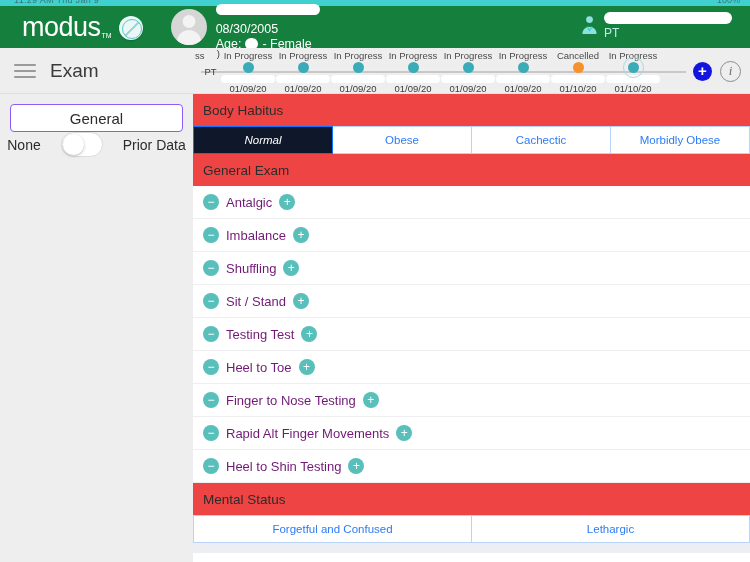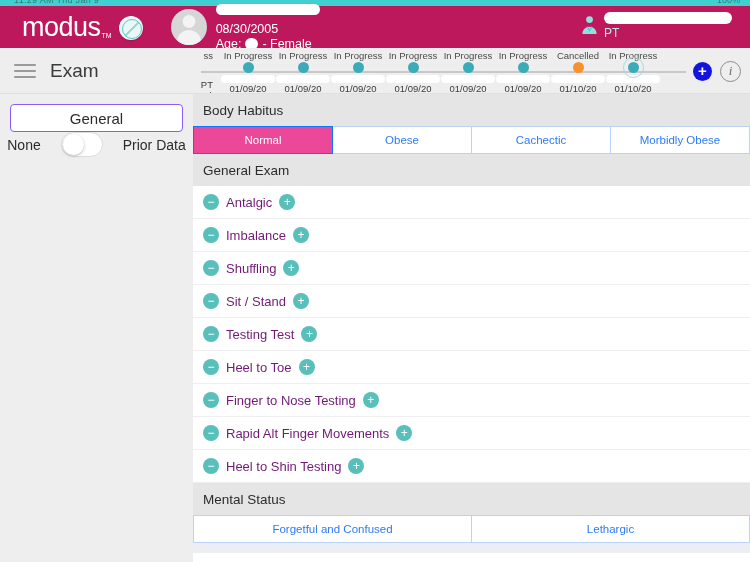--- a/index.html
+++ b/index.html
@@ -22,21 +22,21 @@
     font-size: 9px; color: #2f2f2f; letter-spacing: .3px;
     opacity: .55; white-space: nowrap;
   }
   .statusbar .sb-right {
     position: absolute; top: -5px; right: 10px;
     font-size: 9px; color: #2f2f2f; opacity: .55;
   }
 
   
   .topbar {
-    height: 42px; background: #be185d;
+    height: 42px; background: #15803d;
     display: flex; align-items: center; position: relative;
   }
   .logo-wrap { display: flex; align-items: flex-end; margin-left: 22px; position: relative; }
   .logo-text {
     font-size: 27px; color: #ffffff; letter-spacing: -0.5px;
     line-height: 1; font-weight: 400;
   }
   .logo-tm { font-size: 7px; color: #ffffff; margin-left: 1px; margin-bottom: 2px; }
   .logo-badge {
     width: 24px; height: 24px; border-radius: 50%;
@@ -124,21 +124,21 @@
     border-radius: 50%; border: 1.5px solid #a8d8dd;
   }
   .tl-redact {
     width: 54px; height: 10px; border-radius: 5px; background: #ffffff;
     margin-top: 1px;
   }
   .tl-date { font-size: 9.5px; color: #3a3a3a; margin-top: 0px; white-space: nowrap; }
 
   .tl-partial-l {
     position: absolute; left: 2px; top: 0; height: 46px; width: 18px;
-    display: flex; flex-direction: column; align-items: flex-end;
+    display: flex; flex-direction: row; align-items: flex-start;
   }
   .tl-partial-l .pl1 { font-size: 9.5px; color: #4a4a4a; margin-top: 2px; }
   .tl-partial-l .pl2 { font-size: 9.5px; color: #3a3a3a; margin-top: 18px; }
   .tl-partial-l .pl3 { font-size: 9.5px; color: #3a3a3a; }
 
   .tl-add {
     position: absolute; right: 38px; top: 14px;
     width: 19px; height: 19px; border-radius: 50%;
     background: #1414e0; color: #fff; font-size: 15px; line-height: 18px;
     text-align: center; font-weight: bold; cursor: pointer; z-index: 3;
@@ -179,34 +179,34 @@
     position: absolute; left: 1px; top: 1px;
     width: 21px; height: 21px; border-radius: 50%;
     background: #ffffff; box-shadow: 0 1px 3px rgba(0,0,0,.28);
   }
 
   
   .content {
     flex: 1; background: #ffffff; overflow: hidden; position: relative;
   }
   .sec-header {
-    height: 32px; background: #e5e5e5;
+    height: 32px; background: #ef4444;
     display: flex; align-items: center; padding-left: 10px;
     font-size: 13.5px; color: #2c2c2c;
   }
   .segmented {
     display: flex; height: 28px; margin: 0; background: #fff;
   }
   .seg {
     flex: 1; display: flex; align-items: center; justify-content: center;
     font-size: 11.5px; color: #2d7cf6; cursor: pointer;
     border: 1px solid #b9d2f8; border-left: none; background: #ffffff;
   }
   .seg:first-child { border-left: 1px solid #b9d2f8; }
-  .seg.active { background: #ec4899; color: #ffffff; border-color: #0a76ff; }
+  .seg.active { background: #0f172a; color: #ffffff; border-color: #0a76ff; font-style: italic; }
 
   .exam-row {
     height: 33px; display: flex; align-items: center;
     padding-left: 10px; border-bottom: 1px solid #eeeeee;
     background: #ffffff;
   }
   .circ {
     width: 16px; height: 16px; border-radius: 50%;
     background: #59bfba; color: #ffffff; flex: none;
     display: flex; align-items: center; justify-content: center;

